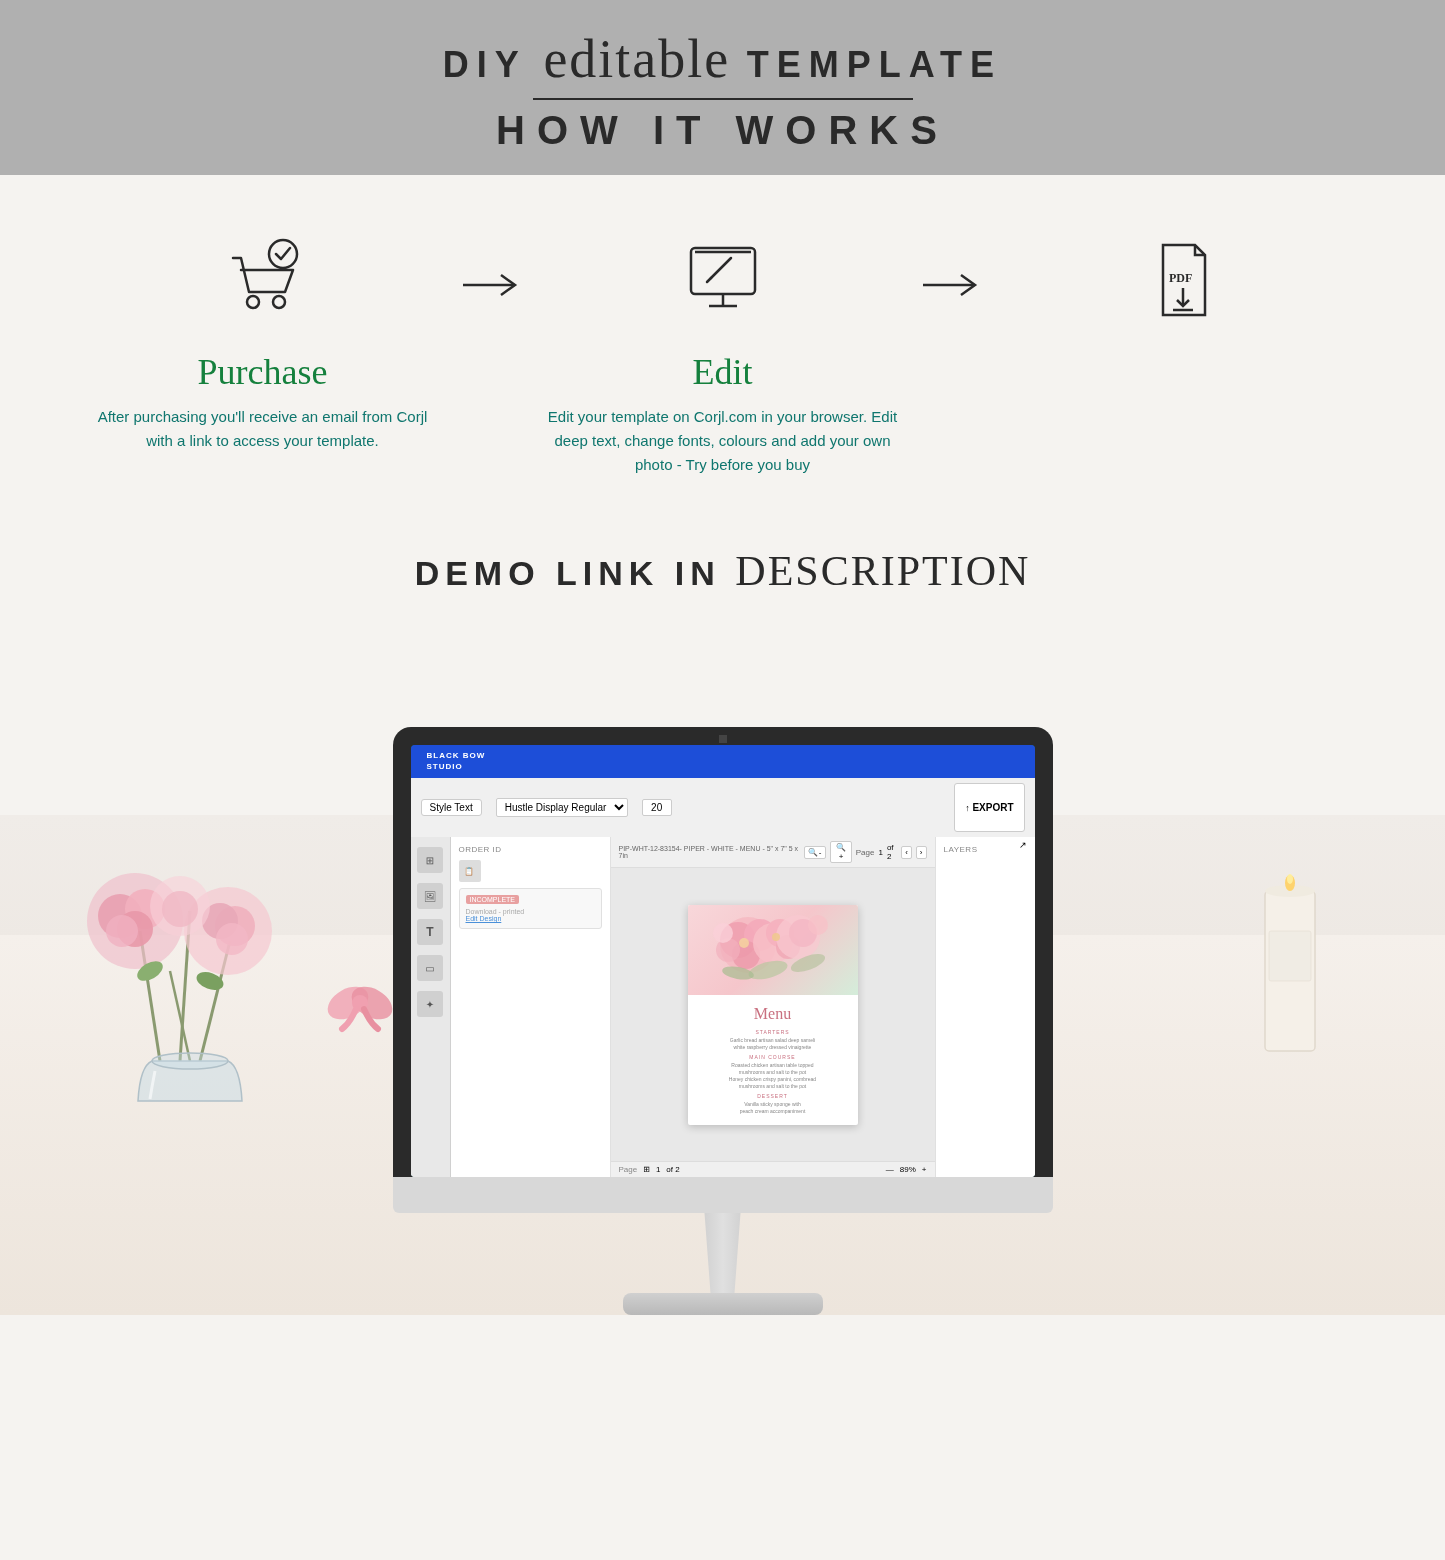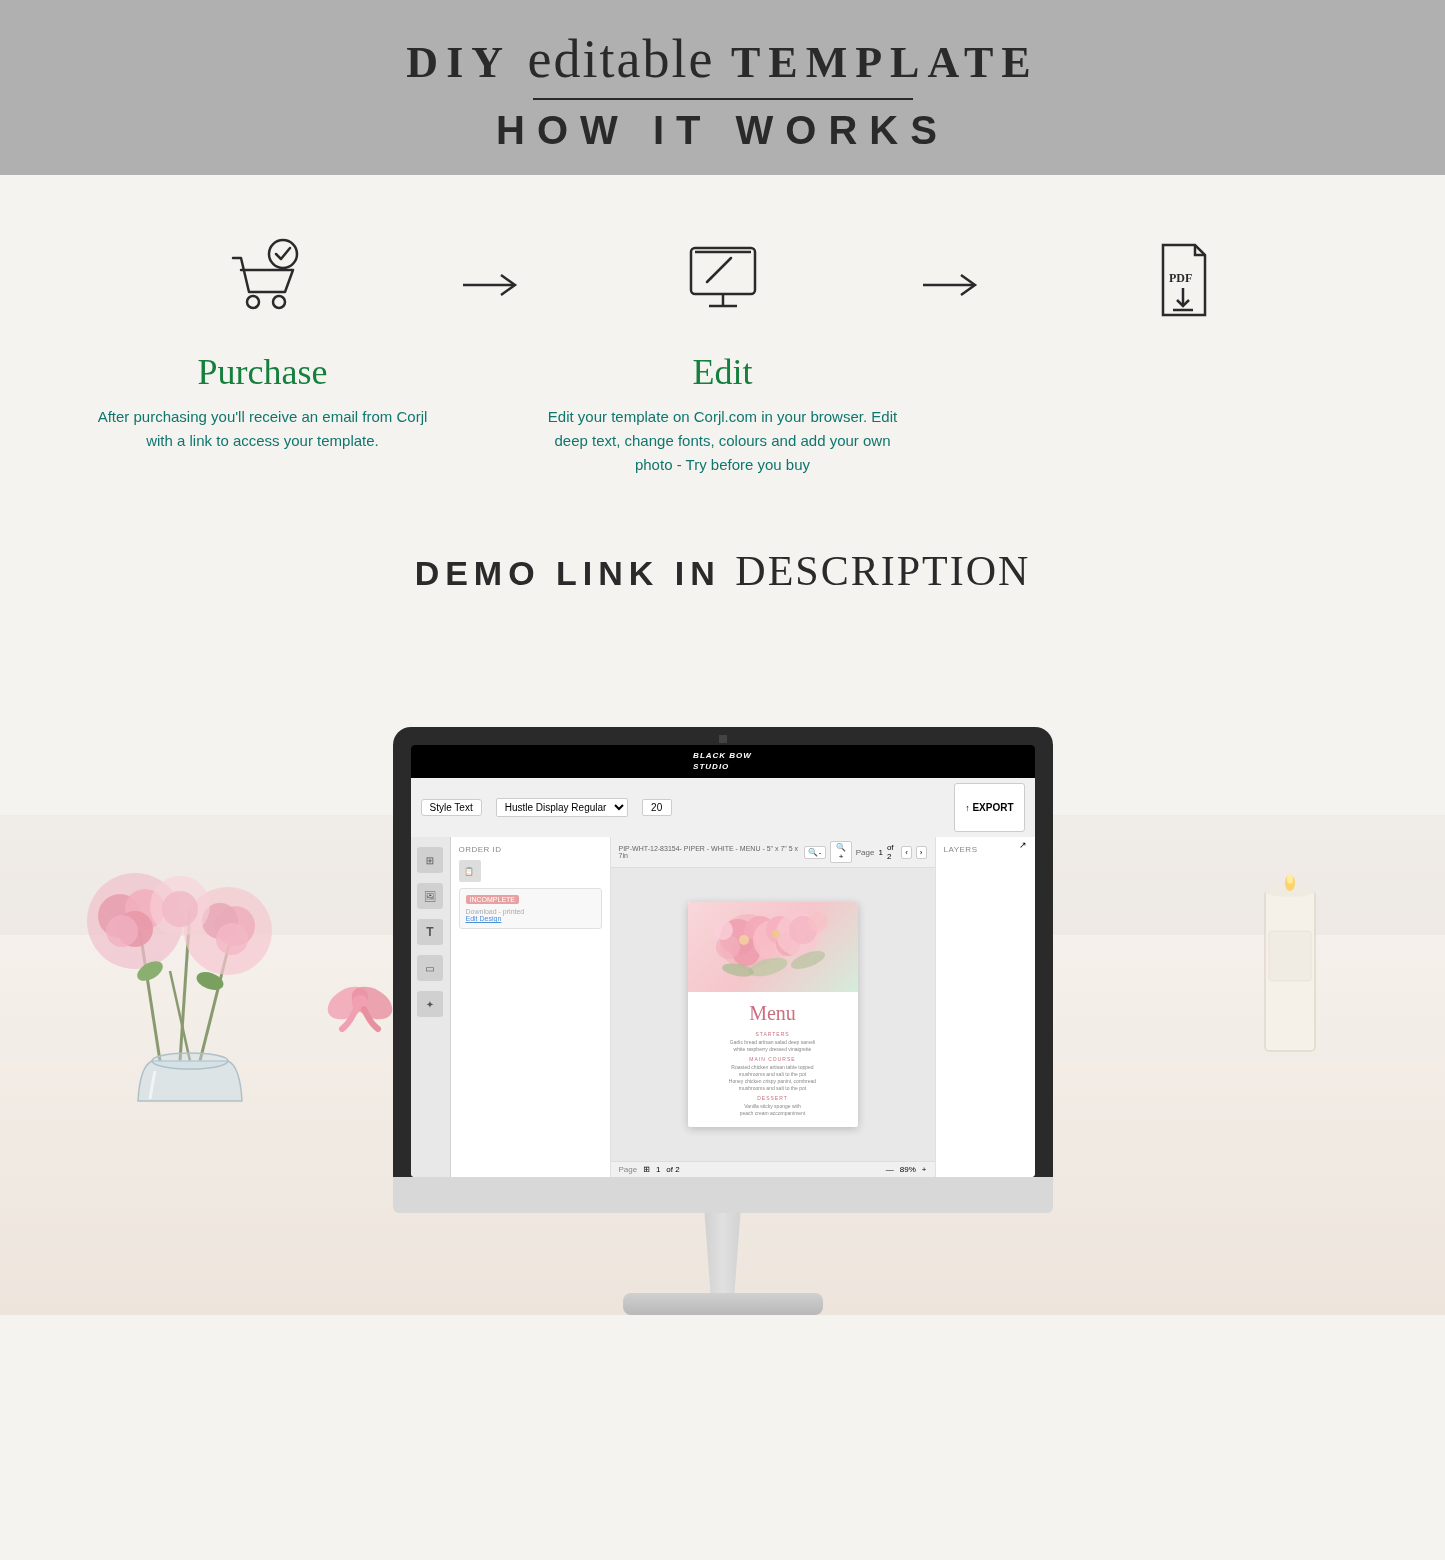--- a/index.html
+++ b/index.html
@@ -17,23 +17,23 @@
       text-align: center;
       padding: 28px 20px 22px;
     }
     .header-line1 {
       font-size: 42px;
       letter-spacing: 6px;
       color: #2a2a2a;
       font-family: Georgia, serif;
     }
     .header-line1 .diy-word, .header-line1 .template-word {
-      font-family: Liberation Serif, serif;
+      font-family: Liberation Sans, sans-serif;
       font-weight: 700;
-      font-size: 44px;
+      font-size: 36px;
       letter-spacing: 8px;
       text-transform: uppercase;
     }
     .header-divider {
       width: 380px;
       height: 2px;
       background: #2a2a2a;
       margin: 8px auto;
     }
     .header-line2 {
@@ -171,26 +171,25 @@
       background: linear-gradient(to bottom, #d0d0d0, #b8b8b8);
       border-radius: 8px;
     }
 
     
     .app-ui {
       width: 100%;
       font-family: Arial, sans-serif;
     }
     .app-topbar {
-      background: #000000;
+      background: #1d4ed8;
       padding: 6px 16px;
       display: flex;
       align-items: center;
-      justify-content: center;
-      font-style: italic;
+      justify-content: flex-start;
     }
     .app-brand {
       color: white;
       font-size: 10px;
       font-weight: bold;
       letter-spacing: 1px;
       text-transform: uppercase;
       line-height: 1.3;
     }
     .app-toolbar {
@@ -316,21 +315,21 @@
       background: linear-gradient(135deg, #f8d7da 0%, #f5c6cb 50%, #d4edda 100%);
       position: relative;
       overflow: hidden;
     }
     .menu-card-content {
       padding: 10px 8px;
       text-align: center;
     }
     .menu-script {
       font-family: 'Brush Script MT', cursive;
-      font-size: 20px;
+      font-size: 16px;
       color: #c97080;
       margin-bottom: 6px;
     }
     .menu-section-title {
       font-size: 5px;
       letter-spacing: 1px;
       text-transform: uppercase;
       color: #c97080;
       margin: 4px 0 2px;
     }

